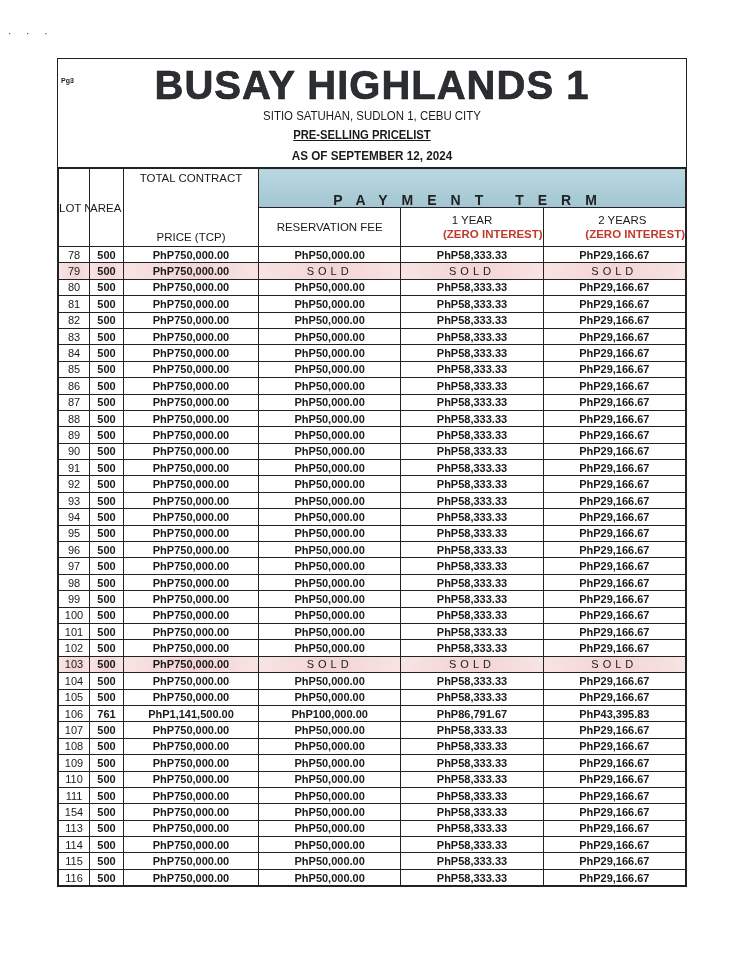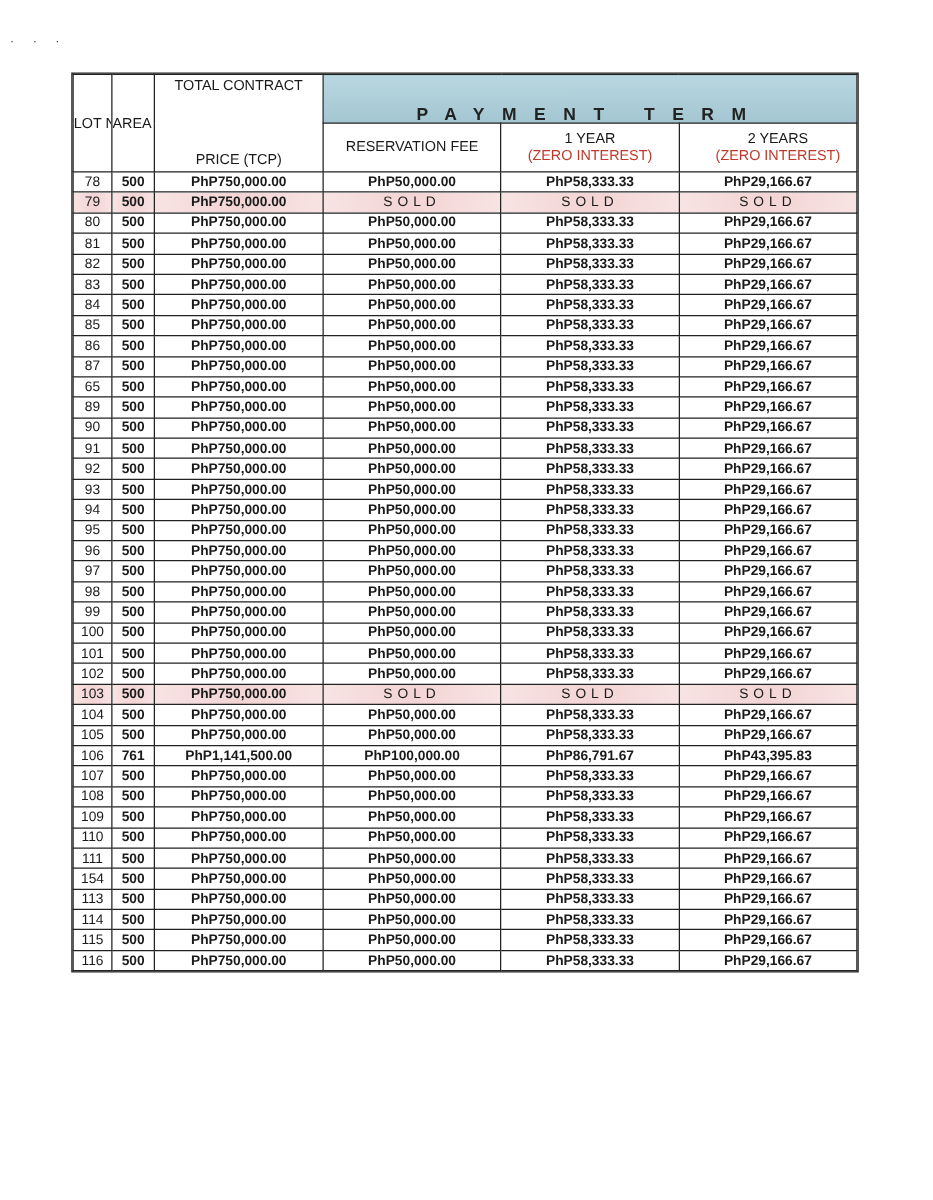--- a/index.html
+++ b/index.html
@@ -14,31 +14,38 @@
   .pre{font-size:12.5px;font-weight:bold;text-decoration:underline;line-height:20px;transform:scaleX(0.9);margin-left:-20px;}
   .asof{font-size:13px;font-weight:bold;line-height:22px;transform:scaleX(0.9);}
   table{border-collapse:collapse;width:100%;table-layout:fixed;font-size:11px;font-weight:bold;}
   td,th{border:1px solid #222;padding:0;text-align:center;height:15.4px;line-height:14px;white-space:nowrap;overflow:hidden;}
   th{font-size:11.5px;font-weight:bold;}
   .c-lot{width:31px;font-weight:normal;}
   .c-area{width:34px;}
   .c-tcp{width:135px;}
   .pt{background:linear-gradient(#b9d7e0,#a3c6d2);height:38px;font-size:14px;letter-spacing:14px;font-weight:bold;color:#222;vertical-align:bottom;}
   .sub{height:38px;}
-  .red{color:#c0392b;font-weight:normal;}
+  .red{color:#c0392b;font-weight:bold;text-align:right;}
   tr.sold td{background:linear-gradient(90deg,#f8e3e3,#f3d4d4,#f8e3e3);}
   .soldtxt{letter-spacing:4px;font-weight:normal;}
   td.lot{font-weight:normal;}
 </style>
 </head>
 <body>
 
 <div class="specks">· · ·</div>
 
 <div class="sheet">
+  <div class="head">
+    <span class="pg">Pg3</span>
+    <div class="title">BUSAY HIGHLANDS 1</div>
+    <div class="addr">SITIO SATUHAN, SUDLON 1, CEBU CITY</div>
+    <div class="pre">PRE-SELLING PRICELIST</div>
+    <div class="asof">AS OF SEPTEMBER 12, 2024</div>
+  </div>
 
   <table>
     <colgroup>
       <col class="c-lot">
         <col class="c-area">
         <col class="c-tcp">
         <col>
         <col>
         <col>
     </colgroup>
@@ -139,21 +146,21 @@
         </tr>
         <tr>
           <td class="lot">87</td>
           <td>500</td>
           <td>PhP750,000.00</td>
           <td>PhP50,000.00</td>
           <td>PhP58,333.33</td>
           <td>PhP29,166.67</td>
         </tr>
         <tr>
-          <td class="lot">65</td>
+          <td class="lot">88</td>
           <td>500</td>
           <td>PhP750,000.00</td>
           <td>PhP50,000.00</td>
           <td>PhP58,333.33</td>
           <td>PhP29,166.67</td>
         </tr>
         <tr>
           <td class="lot">89</td>
           <td>500</td>
           <td>PhP750,000.00</td>

